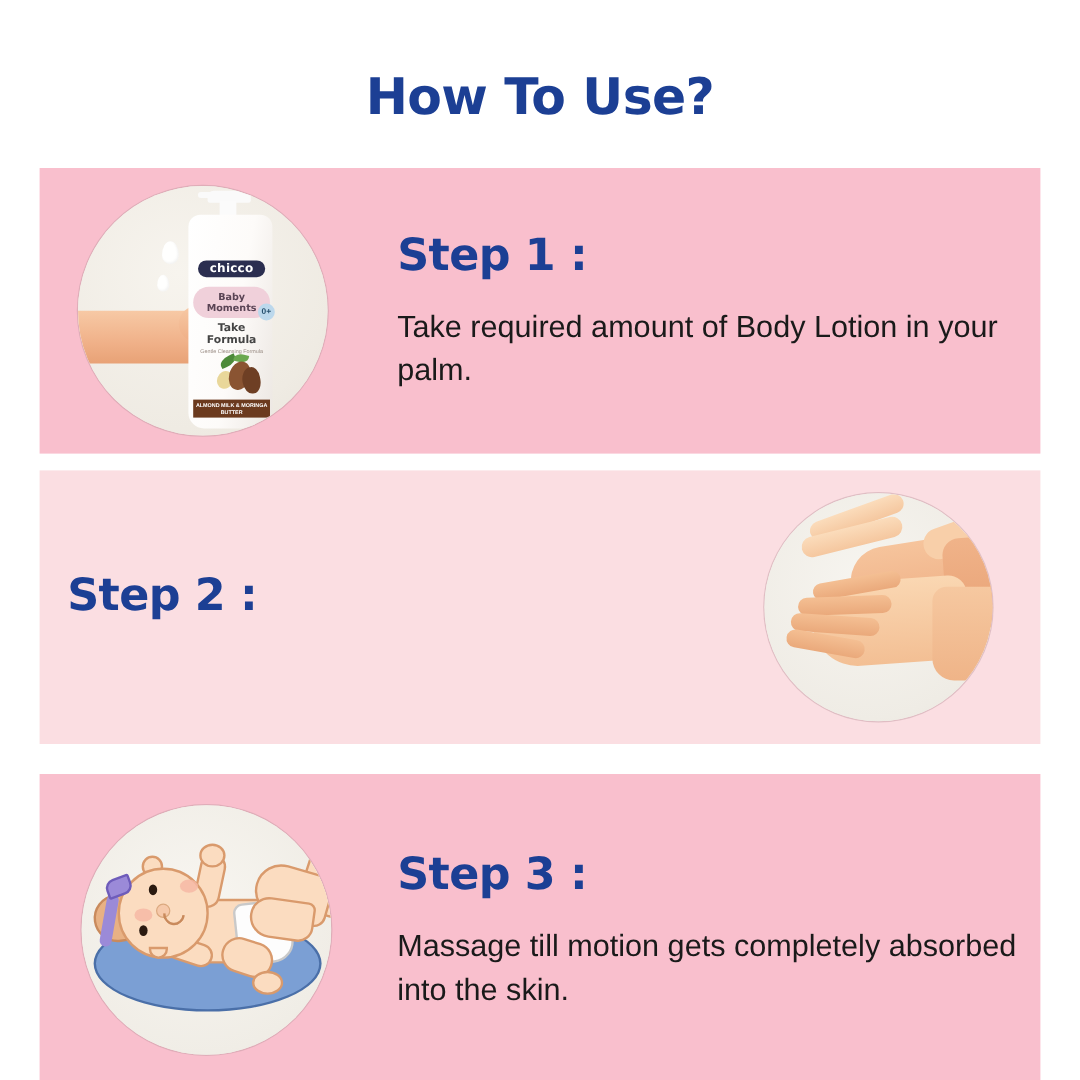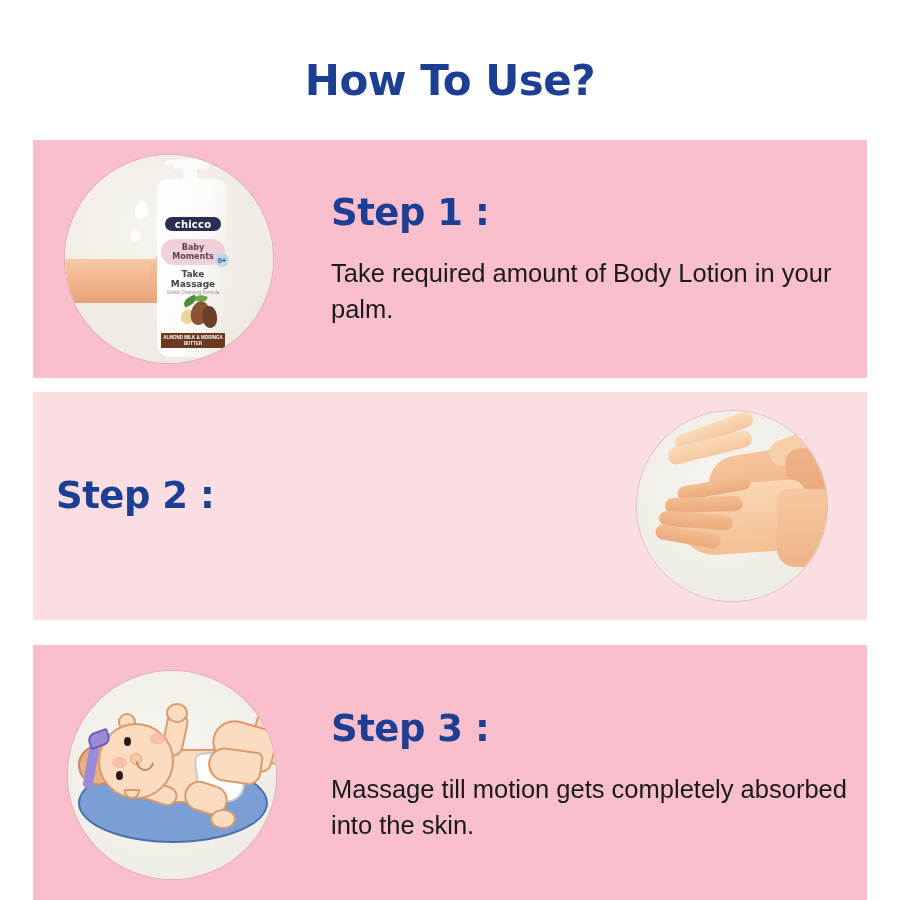--- a/index.html
+++ b/index.html
@@ -339,21 +339,21 @@
     <div class="brand">chicco</div>
 
     <div class="moments">
       <span>Baby</span>
       <span>Moments</span>
     </div>
     <div class="badge0">0+</div>
 
     <div class="prodname">
       <div>Take</div>
-      <div>Massage</div>
+      <div>Formula</div>
     </div>
     <div class="prodsub">Gentle Cleansing Formula</div>
 
     <div class="nuts">
       <div class="leaf"></div>
       <div class="leaf2"></div>
       <div class="nut nut-c"></div>
       <div class="nut nut-a"></div>
       <div class="nut nut-b"></div>
     </div>

